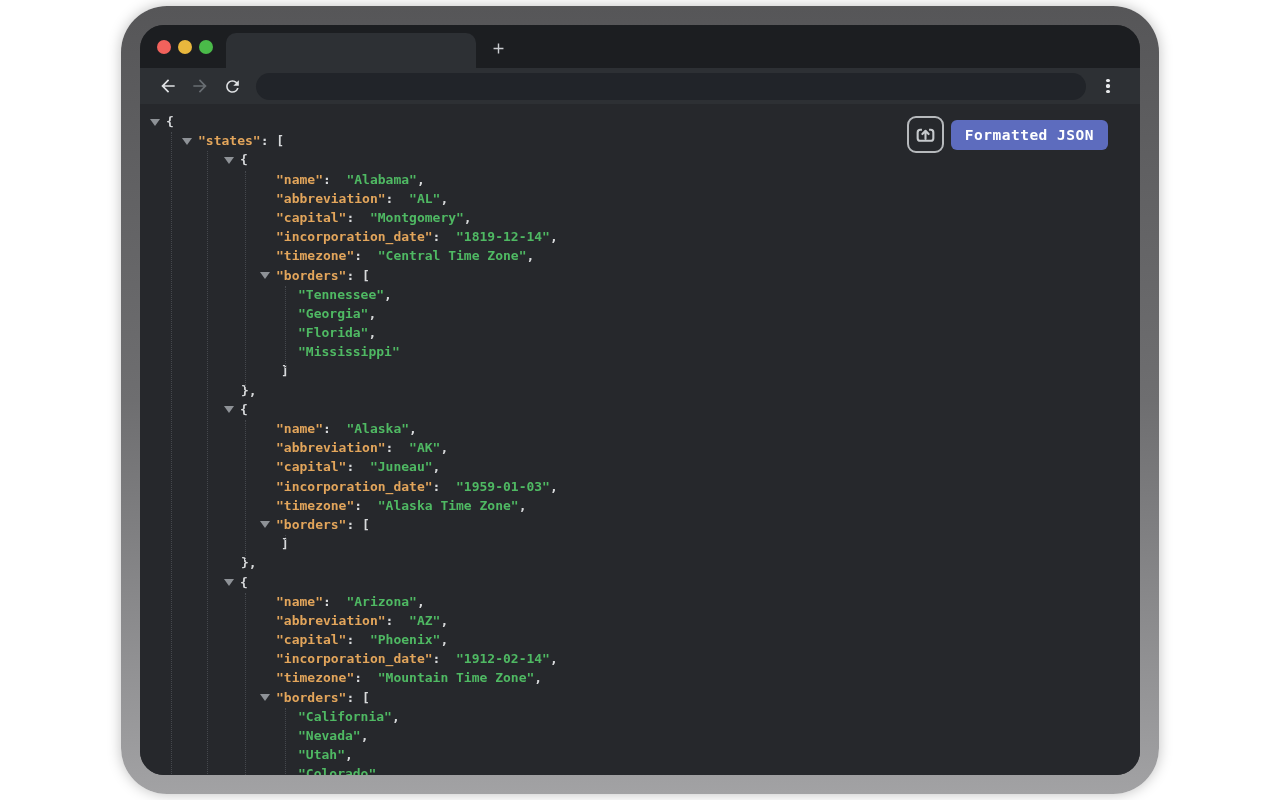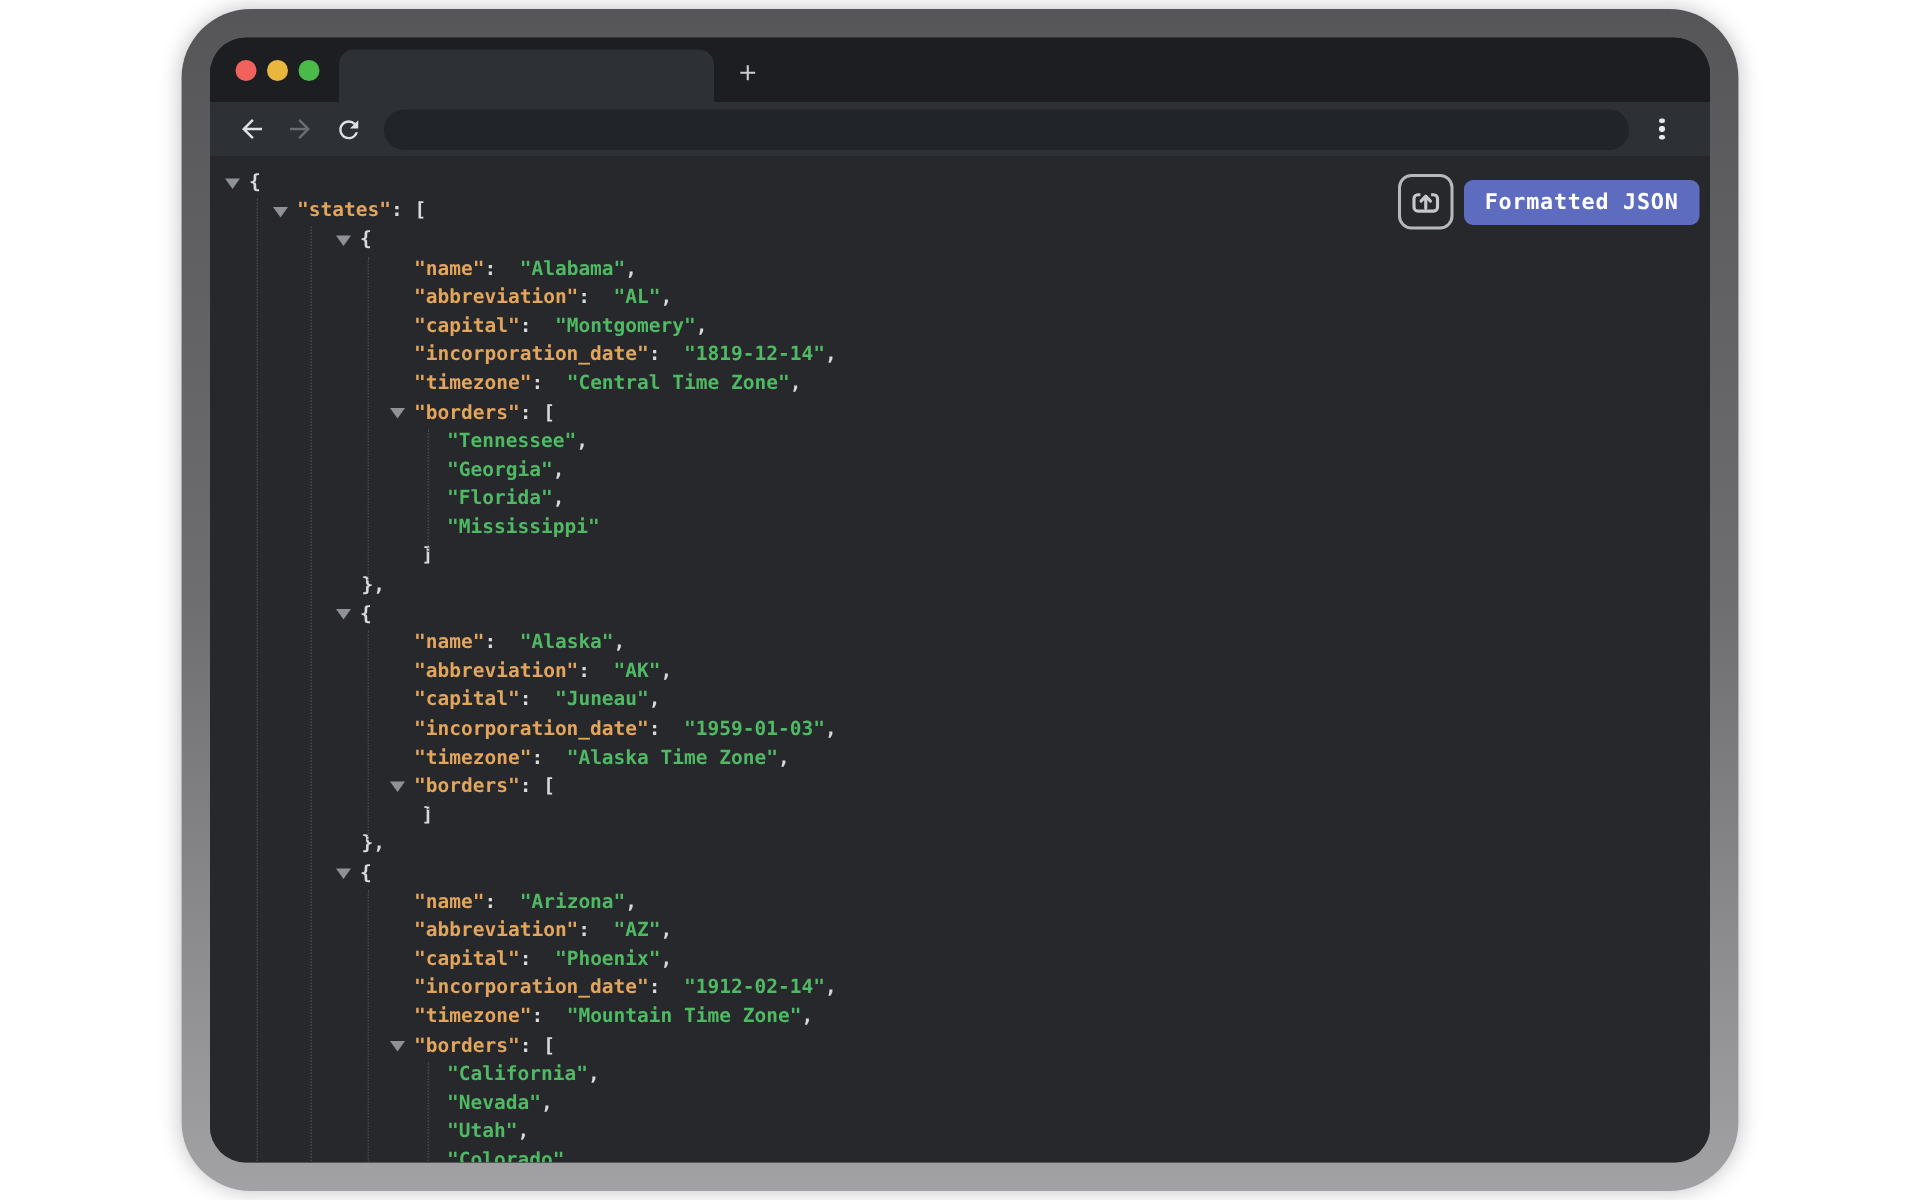--- a/index.html
+++ b/index.html
@@ -37,21 +37,21 @@
   .url-bar { flex:1; height:27px; margin:0 12px 0 12px; background:#212429; border-radius:14px;
              border:none; outline:none; color:#d7d9dc; font-size:13px; padding:0 14px;
              font-family:"DejaVu Sans Mono", monospace; }
   .kebab { width:20px; height:24px; display:flex; flex-direction:column; align-items:center;
            justify-content:center; gap:2.5px; margin-right:6px; }
   .kebab i { width:3.2px; height:3.2px; border-radius:50%; background:#e6e8ea; }
 
   
   .content { flex:1; position:relative; background:#26282c; overflow:hidden; }
 
-  .viewer-actions { position:absolute; top:12px; right:7px; display:flex; align-items:center;
+  .viewer-actions { position:absolute; top:12px; right:32px; display:flex; align-items:center;
                     gap:7px; z-index:5; }
   .open-btn { width:37px; height:37px; border:2px solid #b6b9bc; border-radius:9px;
               background:transparent; display:flex; align-items:center; justify-content:center; }
   .fmt-btn { height:30px; border:none; border-radius:6px; background:#5d6cbe; color:#ffffff;
              font-family:"DejaVu Sans Mono", monospace; font-weight:bold; font-size:14.5px;
              padding:0 14px; letter-spacing:.5px; }
 
   
   .json-tree { position:absolute; inset:0; padding-top:8px; overflow:hidden;
                font:bold 13px/19.2px "DejaVu Sans Mono", monospace; }

